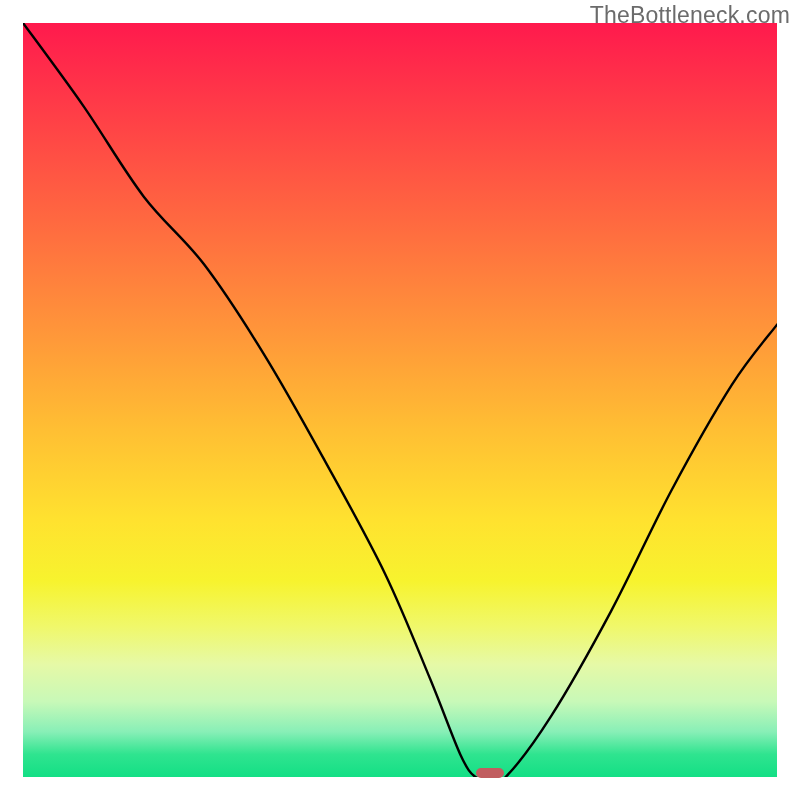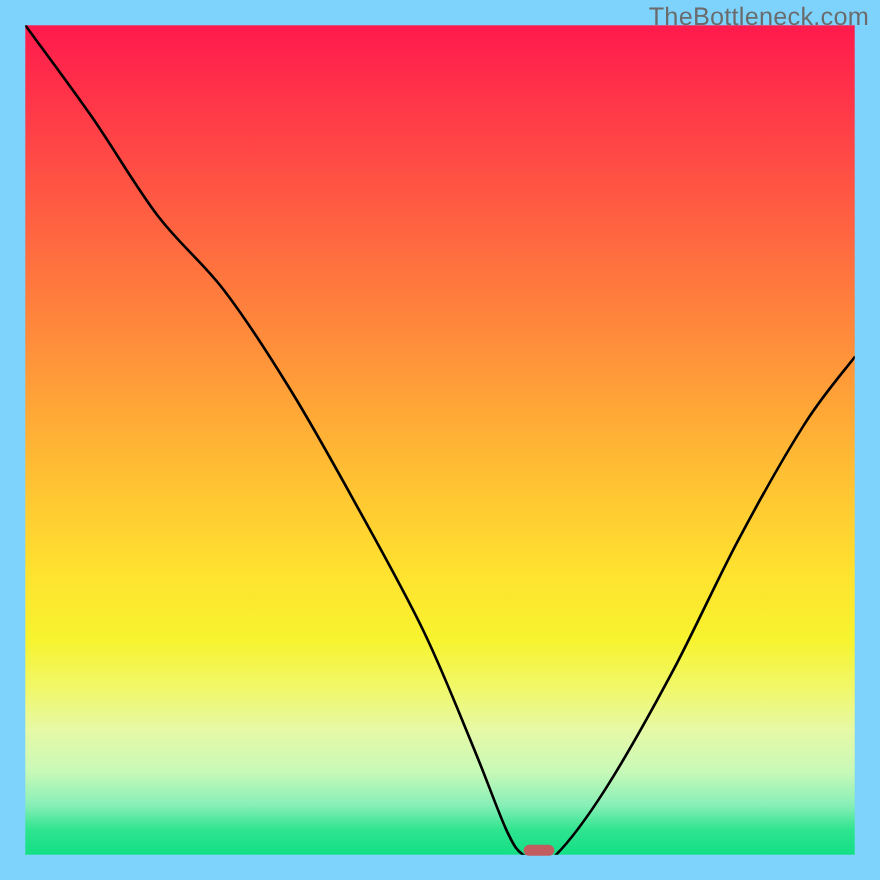--- a/index.html
+++ b/index.html
@@ -8,21 +8,21 @@
     width: 800px;
     height: 800px;
     background: #000;
     overflow: hidden;
     font-family: Arial, Helvetica, sans-serif;
   }
   .frame {
     position: relative;
     width: 800px;
     height: 800px;
-    background: #7dd3fc;
+    background: #ffffff;
   }
   .plot {
     position: absolute;
     left: 23px;
     top: 23px;
     width: 754px;
     height: 754px;
     background: linear-gradient(
       to bottom,
       #ff1a4d 0%,

